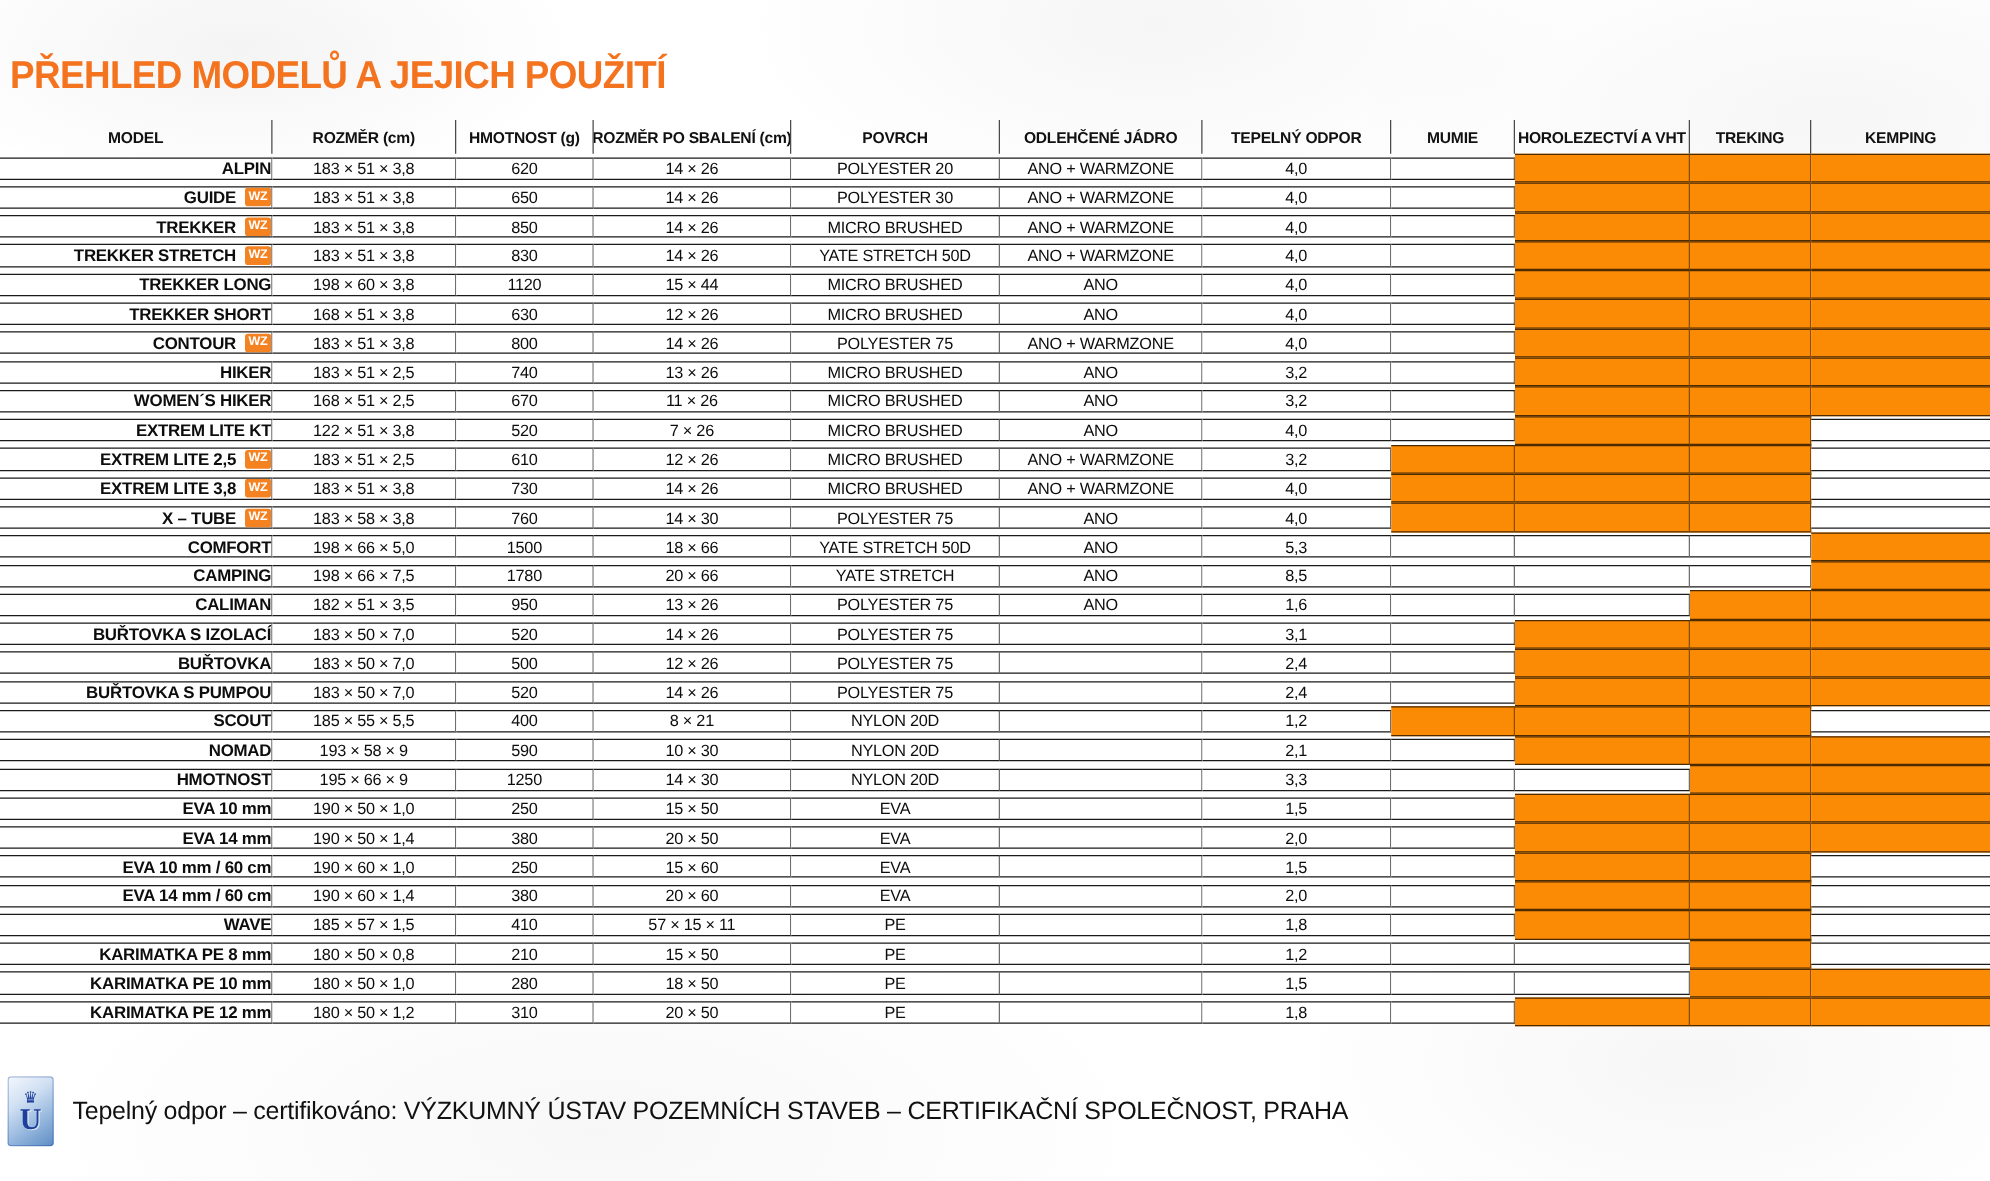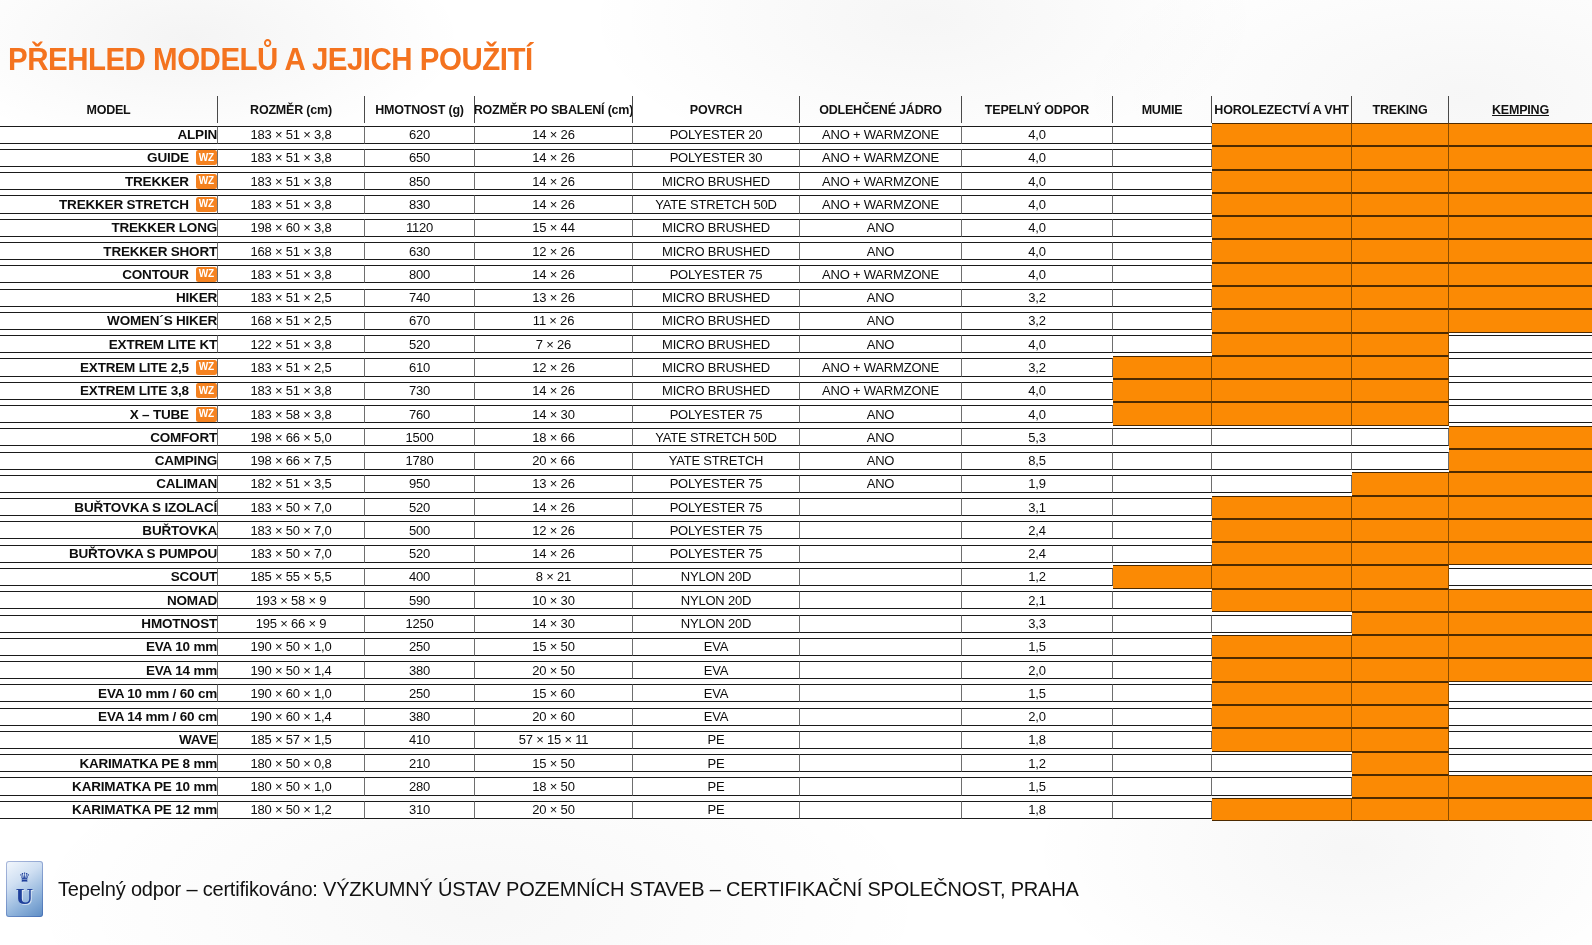--- a/index.html
+++ b/index.html
@@ -31,21 +31,21 @@
   .header-row{
     display:grid;grid-template-columns:var(--cols);
     height:27px;
   }
   .hcell{
     display:flex;align-items:center;justify-content:center;
     font-size:12.5px;font-weight:bold;letter-spacing:-.2px;color:#111;
     border-right:1px solid #4a4a4a;
     white-space:nowrap;overflow:hidden;
   }
-  .hcell:last-child{border-right:none;text-decoration:underline;}
+  .hcell:last-child{border-right:none;}
   .row{
     display:grid;grid-template-columns:var(--cols);
     height:23.29px;
   }
   .cell{
     margin:2.6px 0;
     background:#fff;
     border-top:1.5px solid #1a1a1a;
     border-bottom:1.5px solid #1a1a1a;
     border-right:1px solid #6e6e6e;
@@ -336,21 +336,21 @@
       </div>
       <div class="row">
         <div class="cell model">
           <span>CALIMAN</span>
         </div>
         <div class="cell">182 × 51 × 3,5</div>
         <div class="cell">950</div>
         <div class="cell">13 × 26</div>
         <div class="cell">POLYESTER 75</div>
         <div class="cell">ANO</div>
-        <div class="cell">1,9</div>
+        <div class="cell">1,6</div>
         <div class="cell use"></div>
         <div class="cell use"></div>
         <div class="cell use on"></div>
         <div class="cell use on"></div>
       </div>
       <div class="row">
         <div class="cell model">
           <span>BUŘTOVKA S IZOLACÍ</span>
         </div>
         <div class="cell">183 × 50 × 7,0</div>

